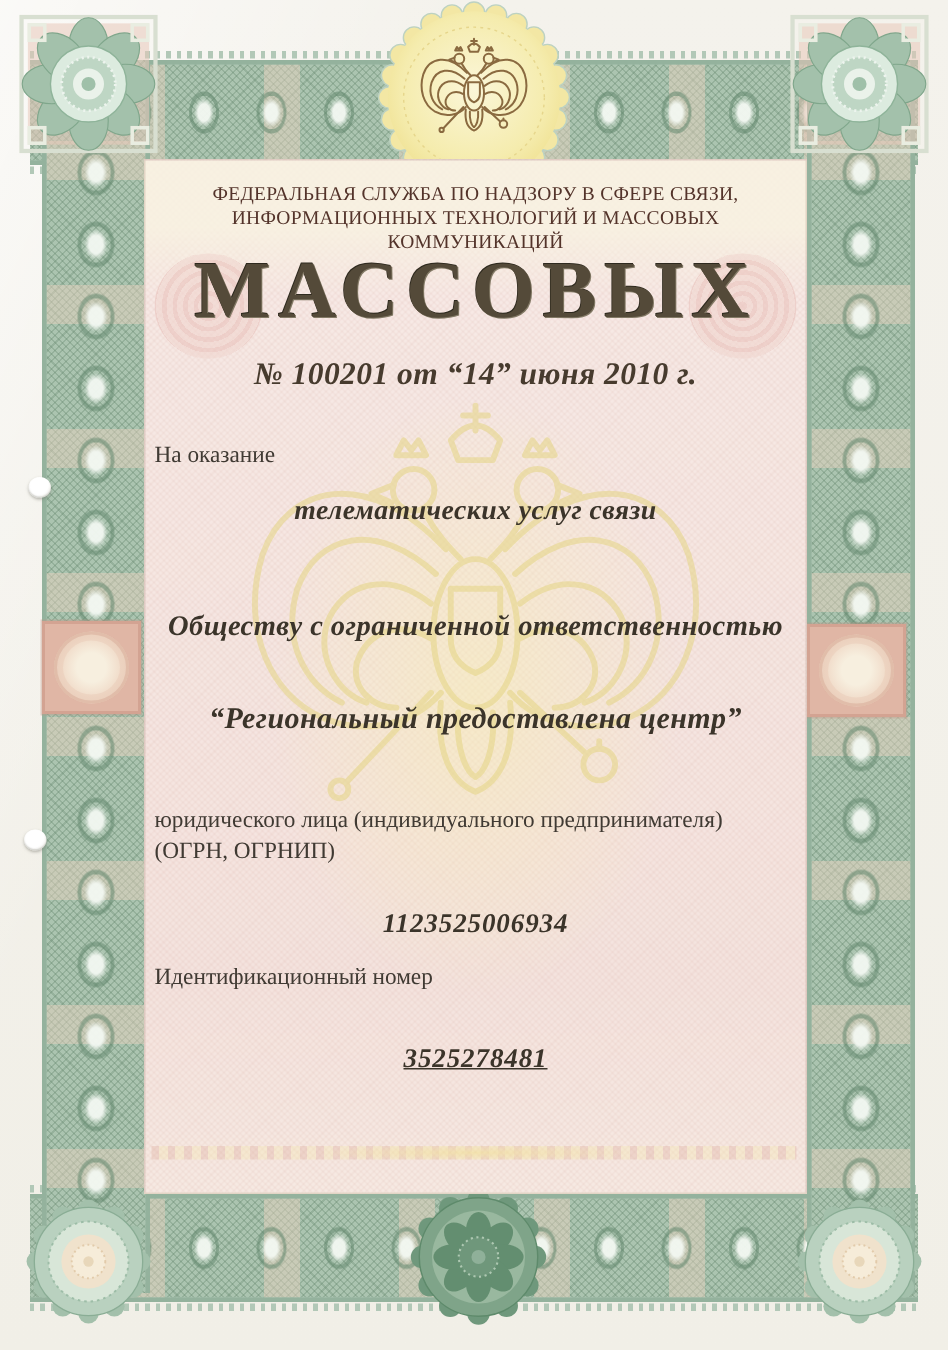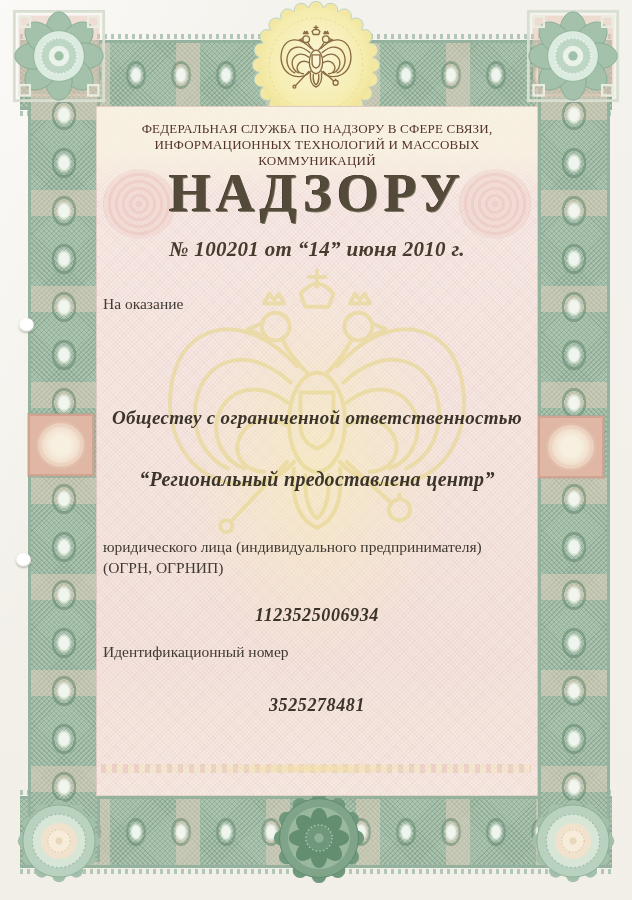--- a/index.html
+++ b/index.html
@@ -111,21 +111,21 @@
   .value-line{
     text-align:center;font-weight:bold;font-style:italic;color:#3b342a;letter-spacing:.3px;
   }
   .purpose-value{top:224px;font-size:18.5px;}
   .granted-label{top:262px;}
   .grantee-type{top:300px;font-size:19px;}
   .grantee-name{top:361px;font-size:20px;}
   .ogrn-label{top:429px;}
   .ogrn-value{top:498px;font-size:18px;letter-spacing:.6px;}
   .inn-label{top:534px;}
-  .inn-value{top:588px;font-size:18px;letter-spacing:.6px;}
+  .inn-value{top:588px;font-size:18px;letter-spacing:.6px;text-decoration:underline;}
   
   .hole{
     position:absolute;z-index:4;width:15px;height:14px;border-radius:50%;
     background:radial-gradient(circle at 40% 35%, #ffffff 0 55%, #e8e6df 100%);
     box-shadow:0 1px 2px rgba(120,120,110,.5), inset 0 -1px 1px rgba(150,150,140,.4);
   }
   .hole-1{left:19px;top:318px;} .hole-2{left:16px;top:553px;}
 </style>
 </head>
 <body>
@@ -306,25 +306,26 @@
     <svg class="watermark" viewBox="-50 -60 100 115" preserveAspectRatio="xMidYMid meet">
       <use href="#eagle-def" stroke="#e5d584" stroke-width="1.2"></use>
     </svg>
     <div class="title-stamp stamp-left"></div>
     <div class="title-stamp stamp-right"></div>
     <div class="divider"></div>
 
     <p class="txt agency agency-1">ФЕДЕРАЛЬНАЯ СЛУЖБА ПО НАДЗОРУ В СФЕРЕ СВЯЗИ,</p>
     <p class="txt agency agency-2">ИНФОРМАЦИОННЫХ ТЕХНОЛОГИЙ И МАССОВЫХ КОММУНИКАЦИЙ</p>
 
-    <p class="txt doc-title">НАДЗОРУ</p>
+    <p class="txt doc-title">МАССОВЫХ</p>
 
     <p class="txt number-line">№ 100201 от “14” июня 2010 г.</p>
 
     <p class="txt label purpose-label">На оказание</p>
+    <p class="txt value-line purpose-value">телематических услуг связи</p>
 
     <p class="txt value-line grantee-type">Обществу с ограниченной ответственностью</p>
     <p class="txt value-line grantee-name">“Региональный предоставлена центр”</p>
 
     <div class="txt label ogrn-label">
       <div>юридического лица (индивидуального предпринимателя)</div>
       <div>(ОГРН, ОГРНИП)</div>
     </div>
     <p class="txt value-line ogrn-value">1123525006934</p>
 

